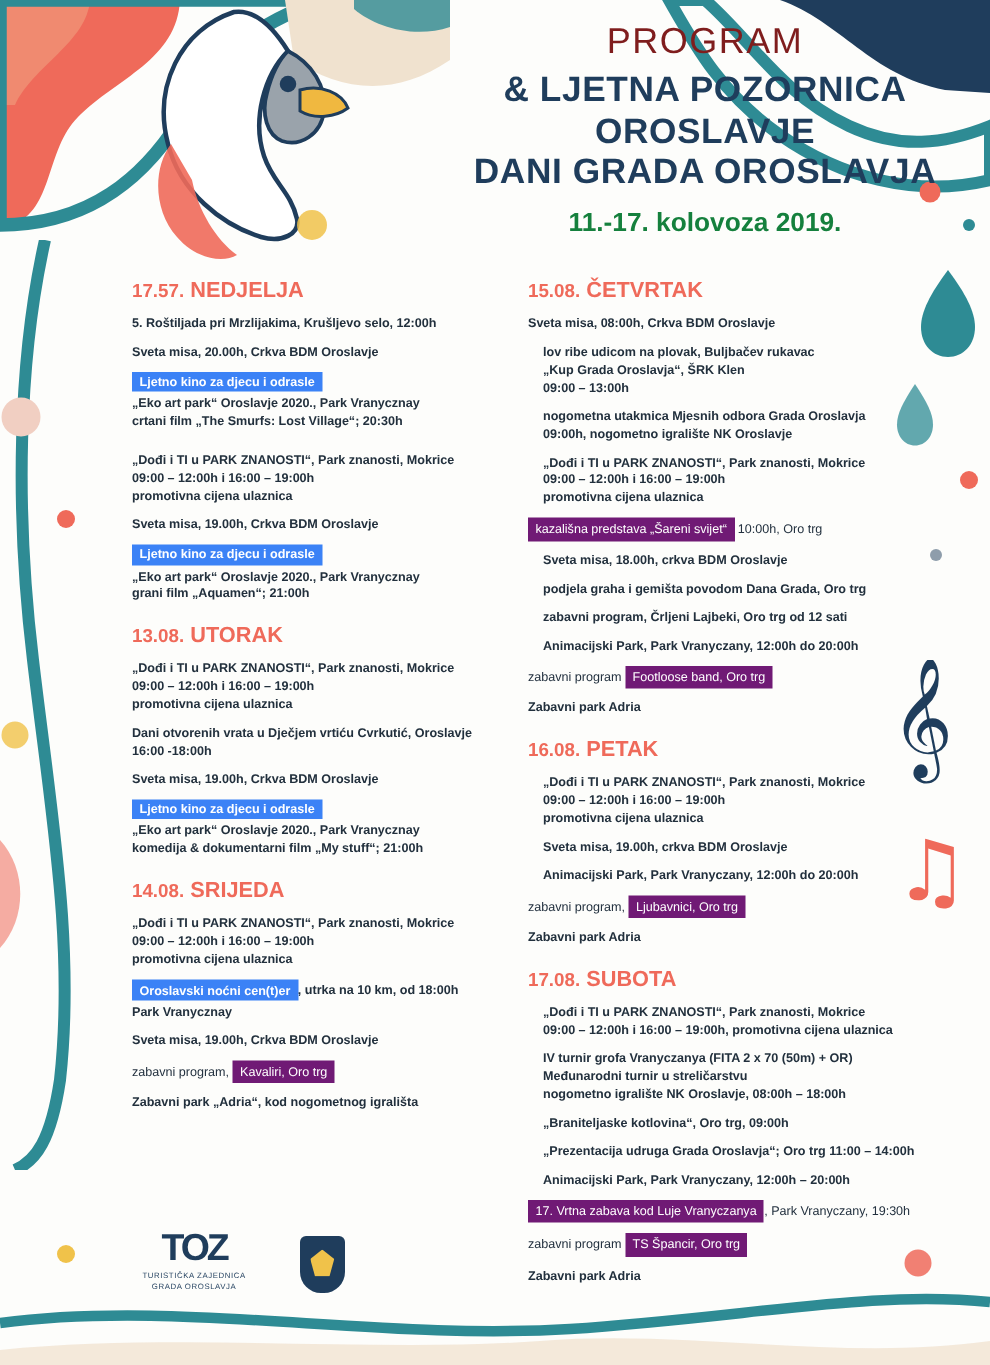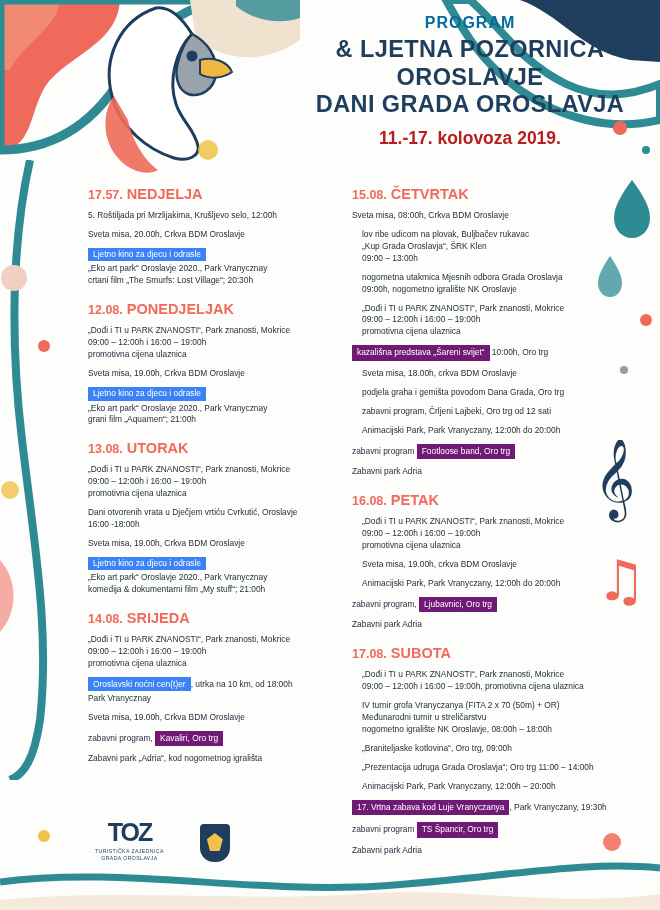--- a/index.html
+++ b/index.html
@@ -18,45 +18,45 @@
 
   #top-band { left:0; top:0; width:660px; height:200px; overflow:hidden; }
   #bottom-band { left:0; bottom:0; width:660px; height:120px; overflow:hidden; }
 
   
   .header {
     position:absolute; left:290px; top:14px; width:360px;
     text-align:center; z-index:6;
   }
   .header .l1 {
-    color:#0369a1; font-weight:bold; font-size:16px; letter-spacing:1px;
+    color:#7f1d1d; font-weight:normal; font-size:24px; letter-spacing:1px;
   }
   .header .l2 {
     color:#1f3d5c; font-weight:bold; font-size:23.5px; letter-spacing:.4px;
     margin-top:4px; line-height:1.18;
   }
   .header .l3 {
-    color:#b91c1c; font-weight:bold; font-size:17.5px; margin-top:9px;
+    color:#15803d; font-weight:bold; font-size:17.5px; margin-top:9px;
   }
 
   
   .col { position:absolute; z-index:5; }
   #col-left  { left:88px;  top:186px; width:268px; }
   #col-right { left:352px; top:186px; width:290px; }
 
   .day {
     color:#ef6a5a; font-weight:bold; font-size:14.5px;
     margin:0 0 8px 0;
   }
   .day .dnum { font-size:12.5px; }
   #col-right .day { margin-top:0; }
 
   .daygroup { margin-bottom:14px; }
 
-  .ev { font-size:8.4px; line-height:1.42; margin:0 0 7px 0; color:#22303d; }
+  .ev { font-size:8.4px; line-height:1.42; margin:0 0 7px 0; color:#22303d;font-weight:bold; }
   .ev .sub { display:block; }
   .ev.ind { padding-left:10px; }
 
   .hl {
     display:inline-block;
     background:#3b82f6; color:#ffffff;
     padding:1.5px 5px 2px 5px;
     font-size:8.4px; line-height:1.2;
     margin-bottom:2px;
   }
@@ -154,21 +154,20 @@
       <div class="day"><span class="dnum">17.57.</span>  <span>  NEDJELJA</span></div>
       <div class="ev">
         <span class="sub">5. Roštiljada pri Mrzlijakima, Krušljevo selo, 12:00h</span>
       </div>
       <div class="ev">
         <span class="sub">Sveta misa, 20.00h, Crkva BDM Oroslavje</span>
       </div>
       <div class="ev"><span class="hl">Ljetno kino za djecu i odrasle</span><span class="sub">„Eko art park“ Oroslavje 2020., Park Vranycznay</span><span class="sub">crtani film „The Smurfs: Lost Village“; 20:30h</span></div>
     </div>
     <div class="daygroup">
-      <div class="day"><span class="dnum">12.08.</span>  <span>  PONEDJELJAK</span></div>
       <div class="ev">
         <span class="sub">„Dođi i TI u PARK ZNANOSTI“, Park znanosti, Mokrice</span>
         <span class="sub">09:00 – 12:00h i 16:00 – 19:00h</span>
         <span class="sub">promotivna cijena ulaznica</span>
       </div>
       <div class="ev">
         <span class="sub">Sveta misa, 19.00h, Crkva BDM Oroslavje</span>
       </div>
       <div class="ev"><span class="hl">Ljetno kino za djecu i odrasle</span><span class="sub">„Eko art park“ Oroslavje 2020., Park Vranycznay</span><span class="sub">grani film „Aquamen“; 21:00h</span></div>
     </div>

